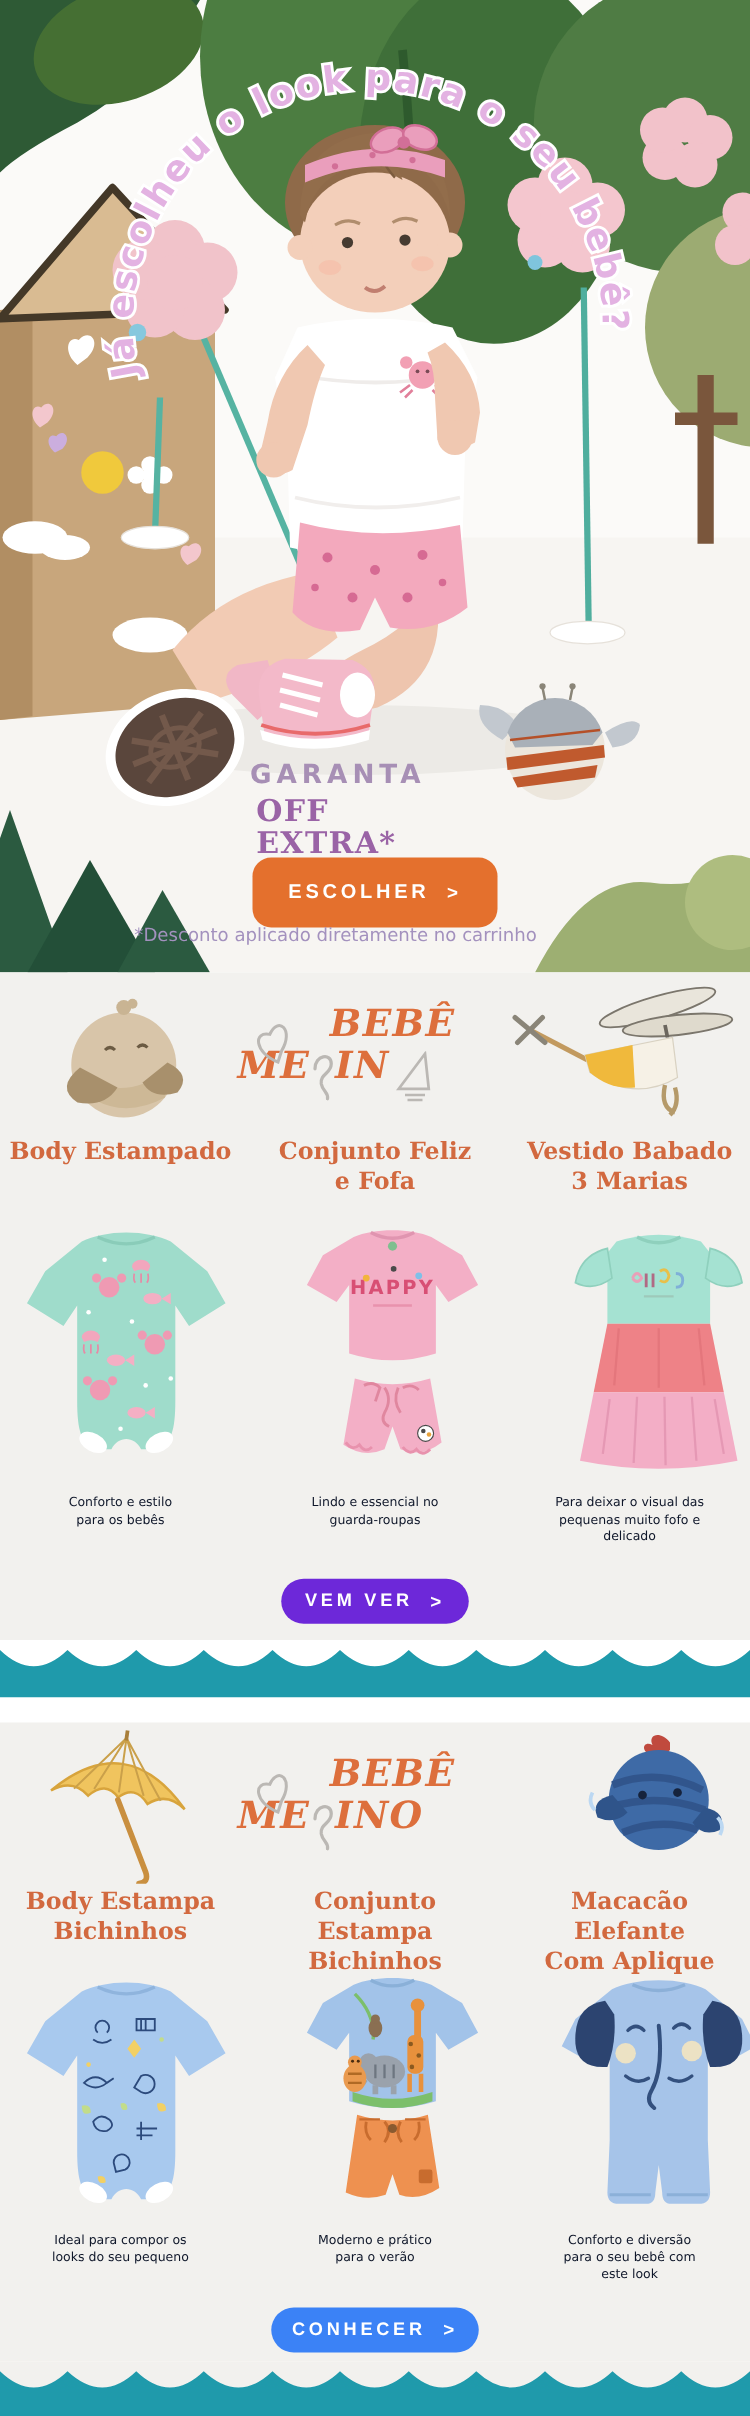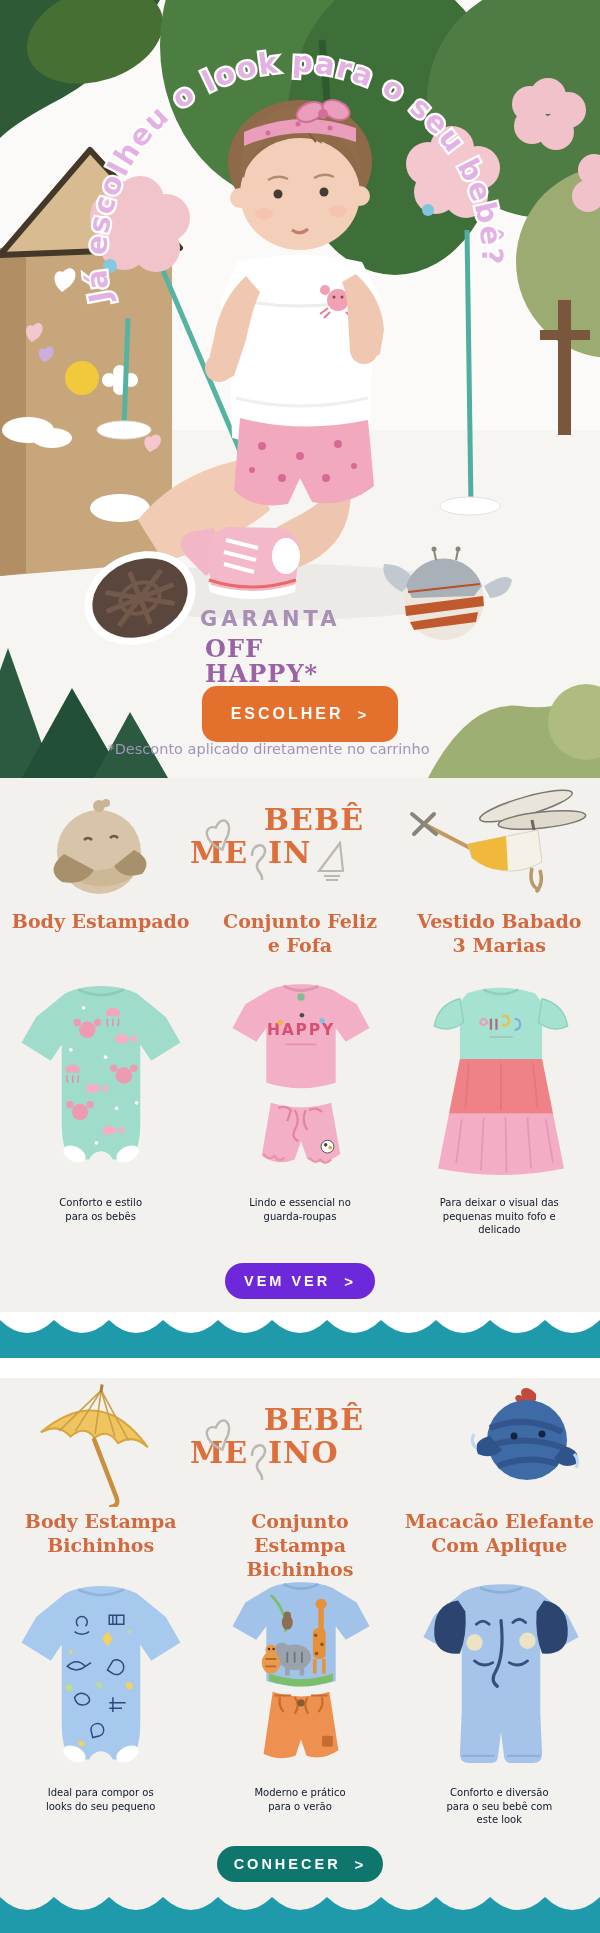--- a/index.html
+++ b/index.html
@@ -23,40 +23,40 @@
          font-weight:bold; color:#ffffff; cursor:pointer; }
   .btn .chev { margin-left:14px; font-size:15px; }
   .btn-escolher { position:absolute; left:202px; top:686px; width:196px; height:56px; background:#e4702d;
                   border-radius:15px; font-size:16px; letter-spacing:3px; }
   .disclaimer { position:absolute; left:0; top:741px; width:537px; text-align:center; font-size:14.5px; color:#a391be; }
 
   
   .cat-section { position:relative; width:600px; background:#f2f1ee; }
   .sec-menina { height:534px; }
   .sec-menino { height:511px; }
-  .icons-row { position:absolute; top:0; left:0; width:510px; height:130px; }
+  .icons-row { position:absolute; top:0; left:0; width:510px; height:130px;font-style:italic; }
   .side-icon { position:absolute; }
   .logo { position:absolute; left:190px; top:24px; width:220px; text-align:center; color:#dd6f3c;
           font-family:"DejaVu Serif", serif; font-weight:bold; }
   .logo-top { font-size:30px; letter-spacing:1px; padding-left:28px; }
   .logo-bottom { display:flex; align-items:flex-start; font-size:30px; letter-spacing:1px; margin-top:-2px; }
   .logo-heart { position:absolute; left:8px; top:14px; }
-  .cols { position:absolute; left:6px; width:588px; display:flex; gap:10px;justify-content:space-between; }
+  .cols { position:absolute; left:6px; width:588px; display:flex; gap:23px;justify-content:space-between; }
   .col { width:190px; display:flex; flex-direction:column; align-items:center; }
   .titles-row { top:132px; }
   .prod-title { font-family:"DejaVu Serif", serif; font-weight:bold; color:#d2693f; font-size:19px; line-height:1.25;
                 text-align:center; white-space:pre-line; }
   .products-row { top:197px; }
   .prod-img { width:190px; height:210px; }
   .desc-row-menina { top:418px; }
   .desc-row-menino { top:408px; }
   .prod-desc { color:#0f172a; font-size:10px; line-height:1.35; text-align:center; white-space:pre-line; }
   .btn-vemver { position:absolute; left:225px; top:485px; width:150px; height:36px; background:#6d28d9;
                 border-radius:18px; font-size:14.5px; letter-spacing:3px; }
-  .btn-conhecer { position:absolute; left:217px; top:468px; width:166px; height:36px; background:#0f766e;
+  .btn-conhecer { position:absolute; left:217px; top:468px; width:166px; height:36px; background:#3b82f6;
                   border-radius:18px; font-size:14.5px; letter-spacing:3px; }
 
   
   .divider1 { position:relative; width:600px; height:66px; background:#ffffff; }
   .divider2 { position:relative; width:600px; height:44px; background:#f2f1ee; }
   .wave-svg { display:block; }
 </style>
 </head>
 <body>
 
@@ -240,21 +240,21 @@
           <path id="arcPath" d="M112,306 A188,188 0 1 1 458,352"></path>
         </defs>
       <text><textPath href="#arcPath" startOffset="6">Já escolheu o look para o seu bebê?</textPath></text>
     </svg>
 
     <div class="offer">
       <div class="offer-kicker">GARANTA</div>
       <div class="offer-row">
         <div class="offer-col">
           <div class="offer-off">OFF</div>
-          <div class="offer-extra">HAPPY*</div>
+          <div class="offer-extra">EXTRA*</div>
         </div>
       </div>
     </div>
 
     <div class="btn btn-escolher">
       <span>ESCOLHER</span>
       <span class="chev">&gt;</span>
     </div>
 
     <div class="disclaimer">*Desconto aplicado diretamente no carrinho</div>

